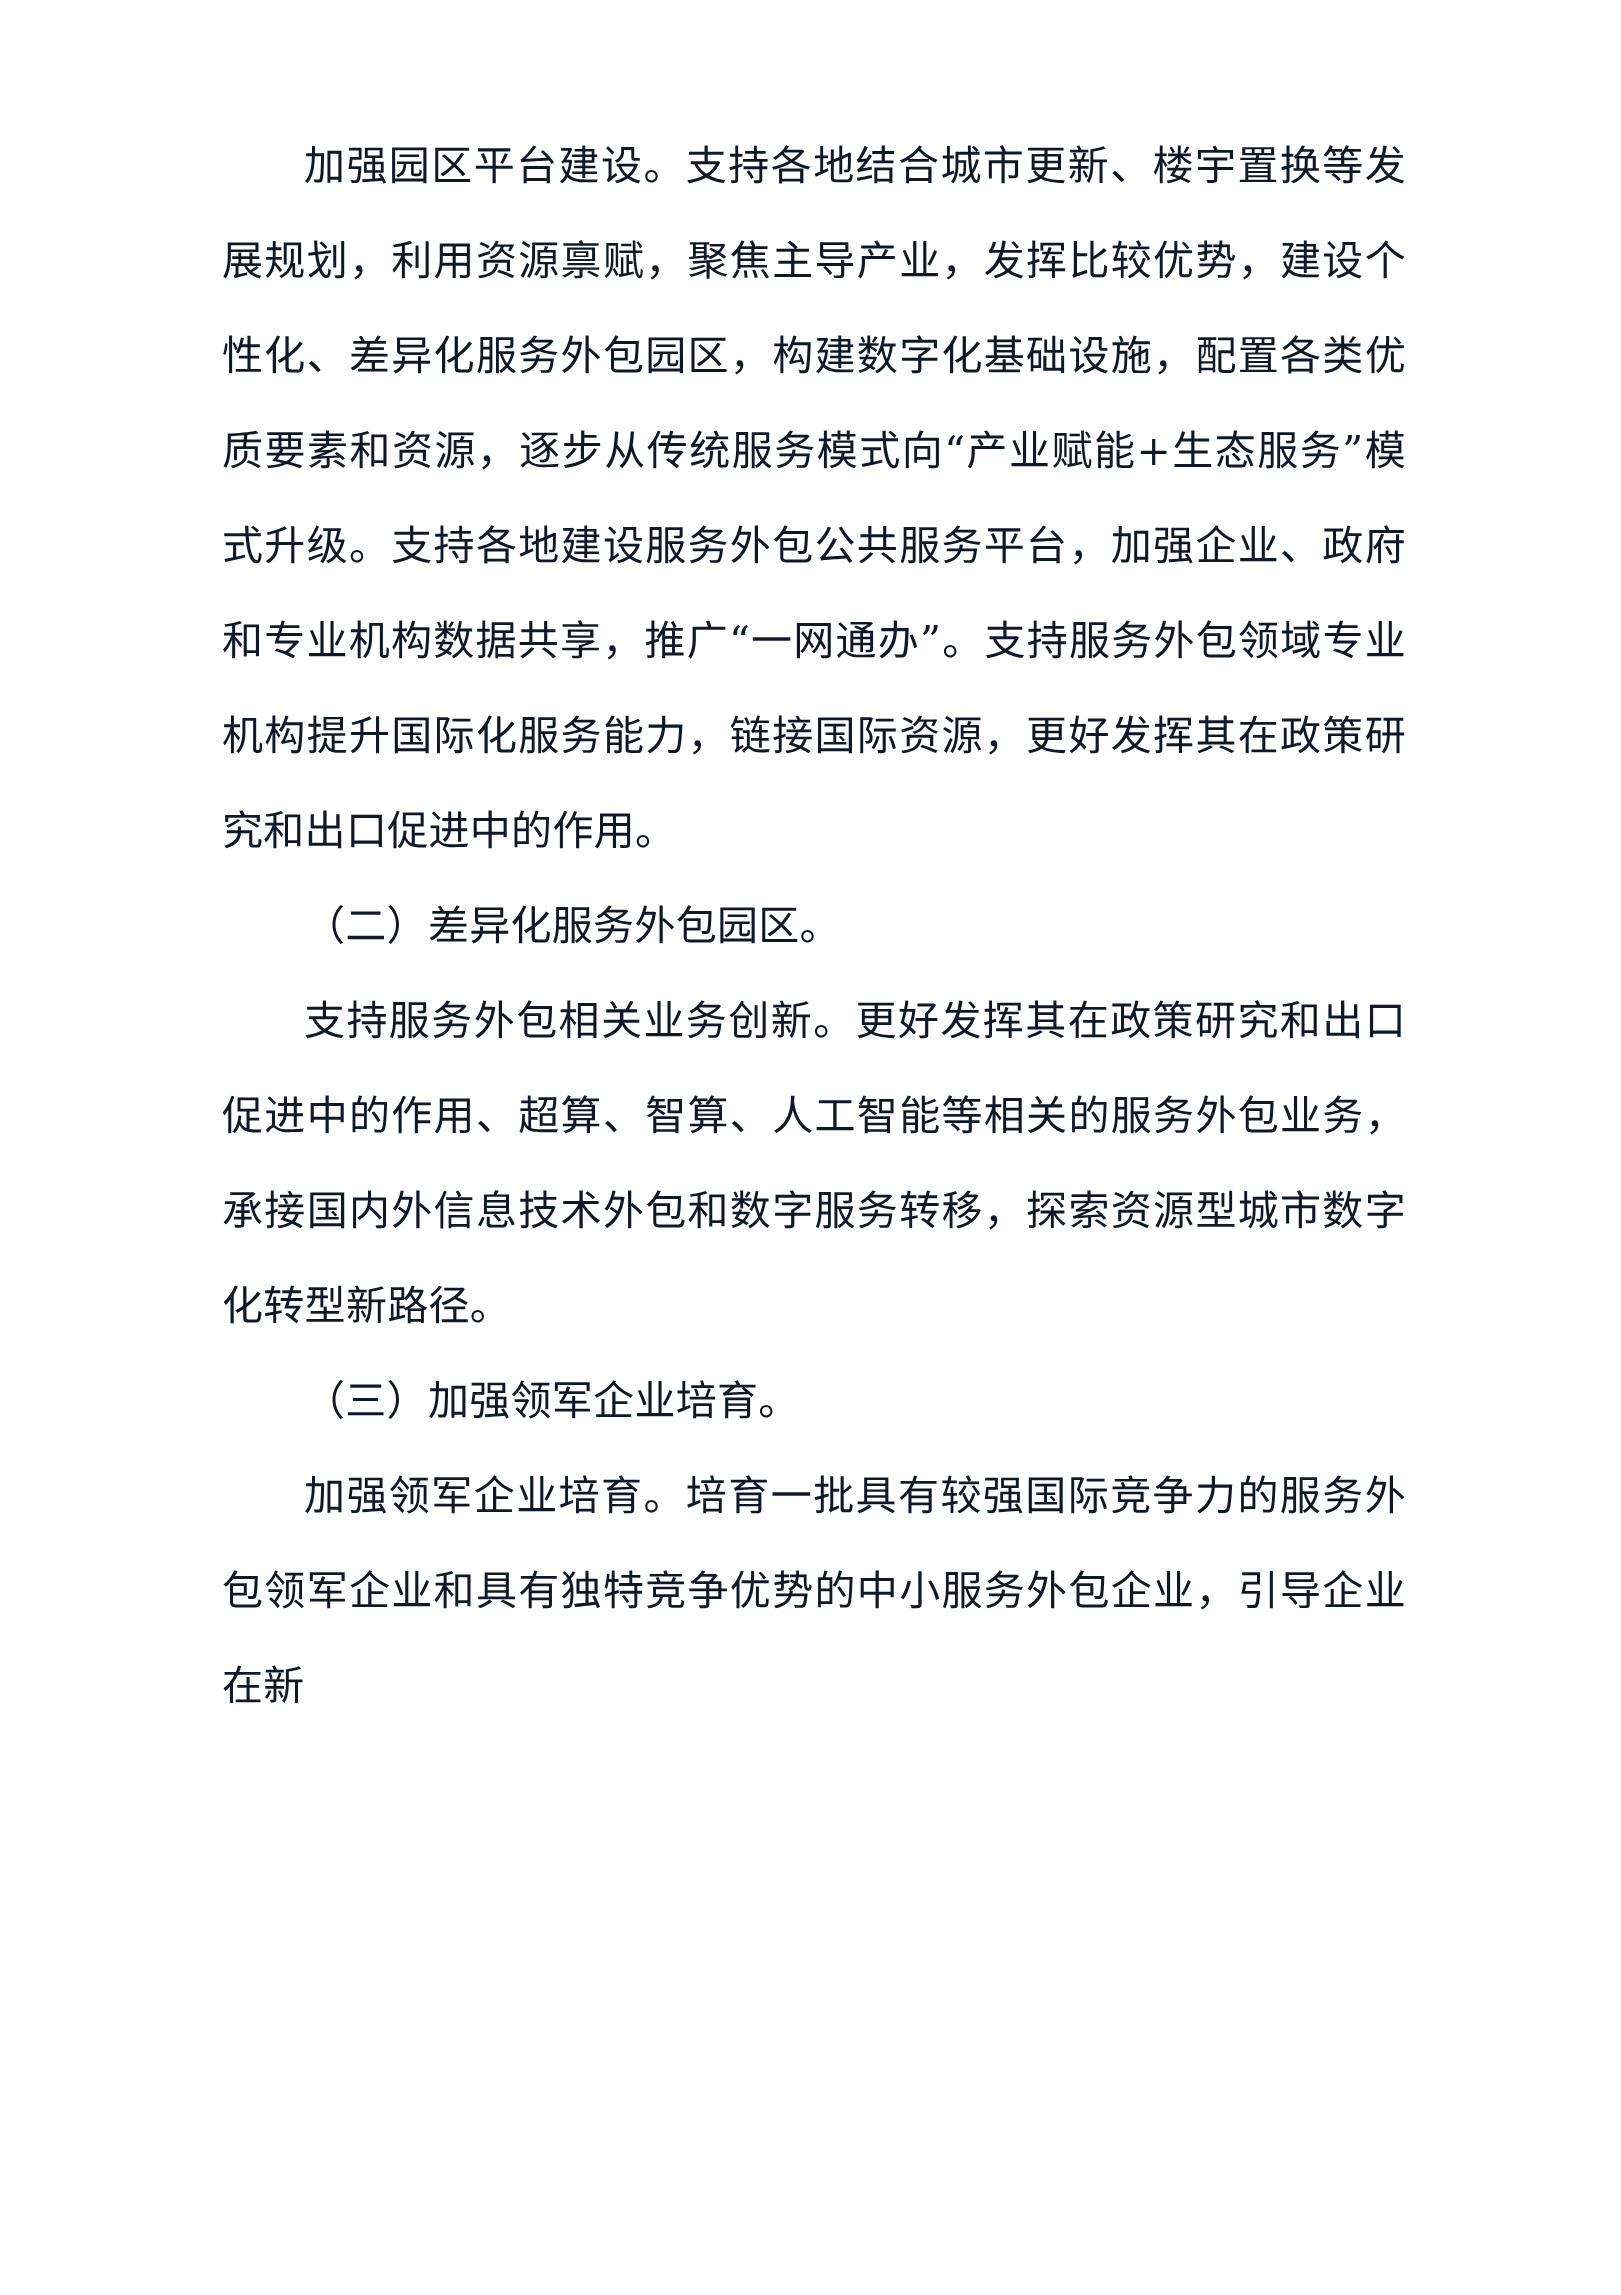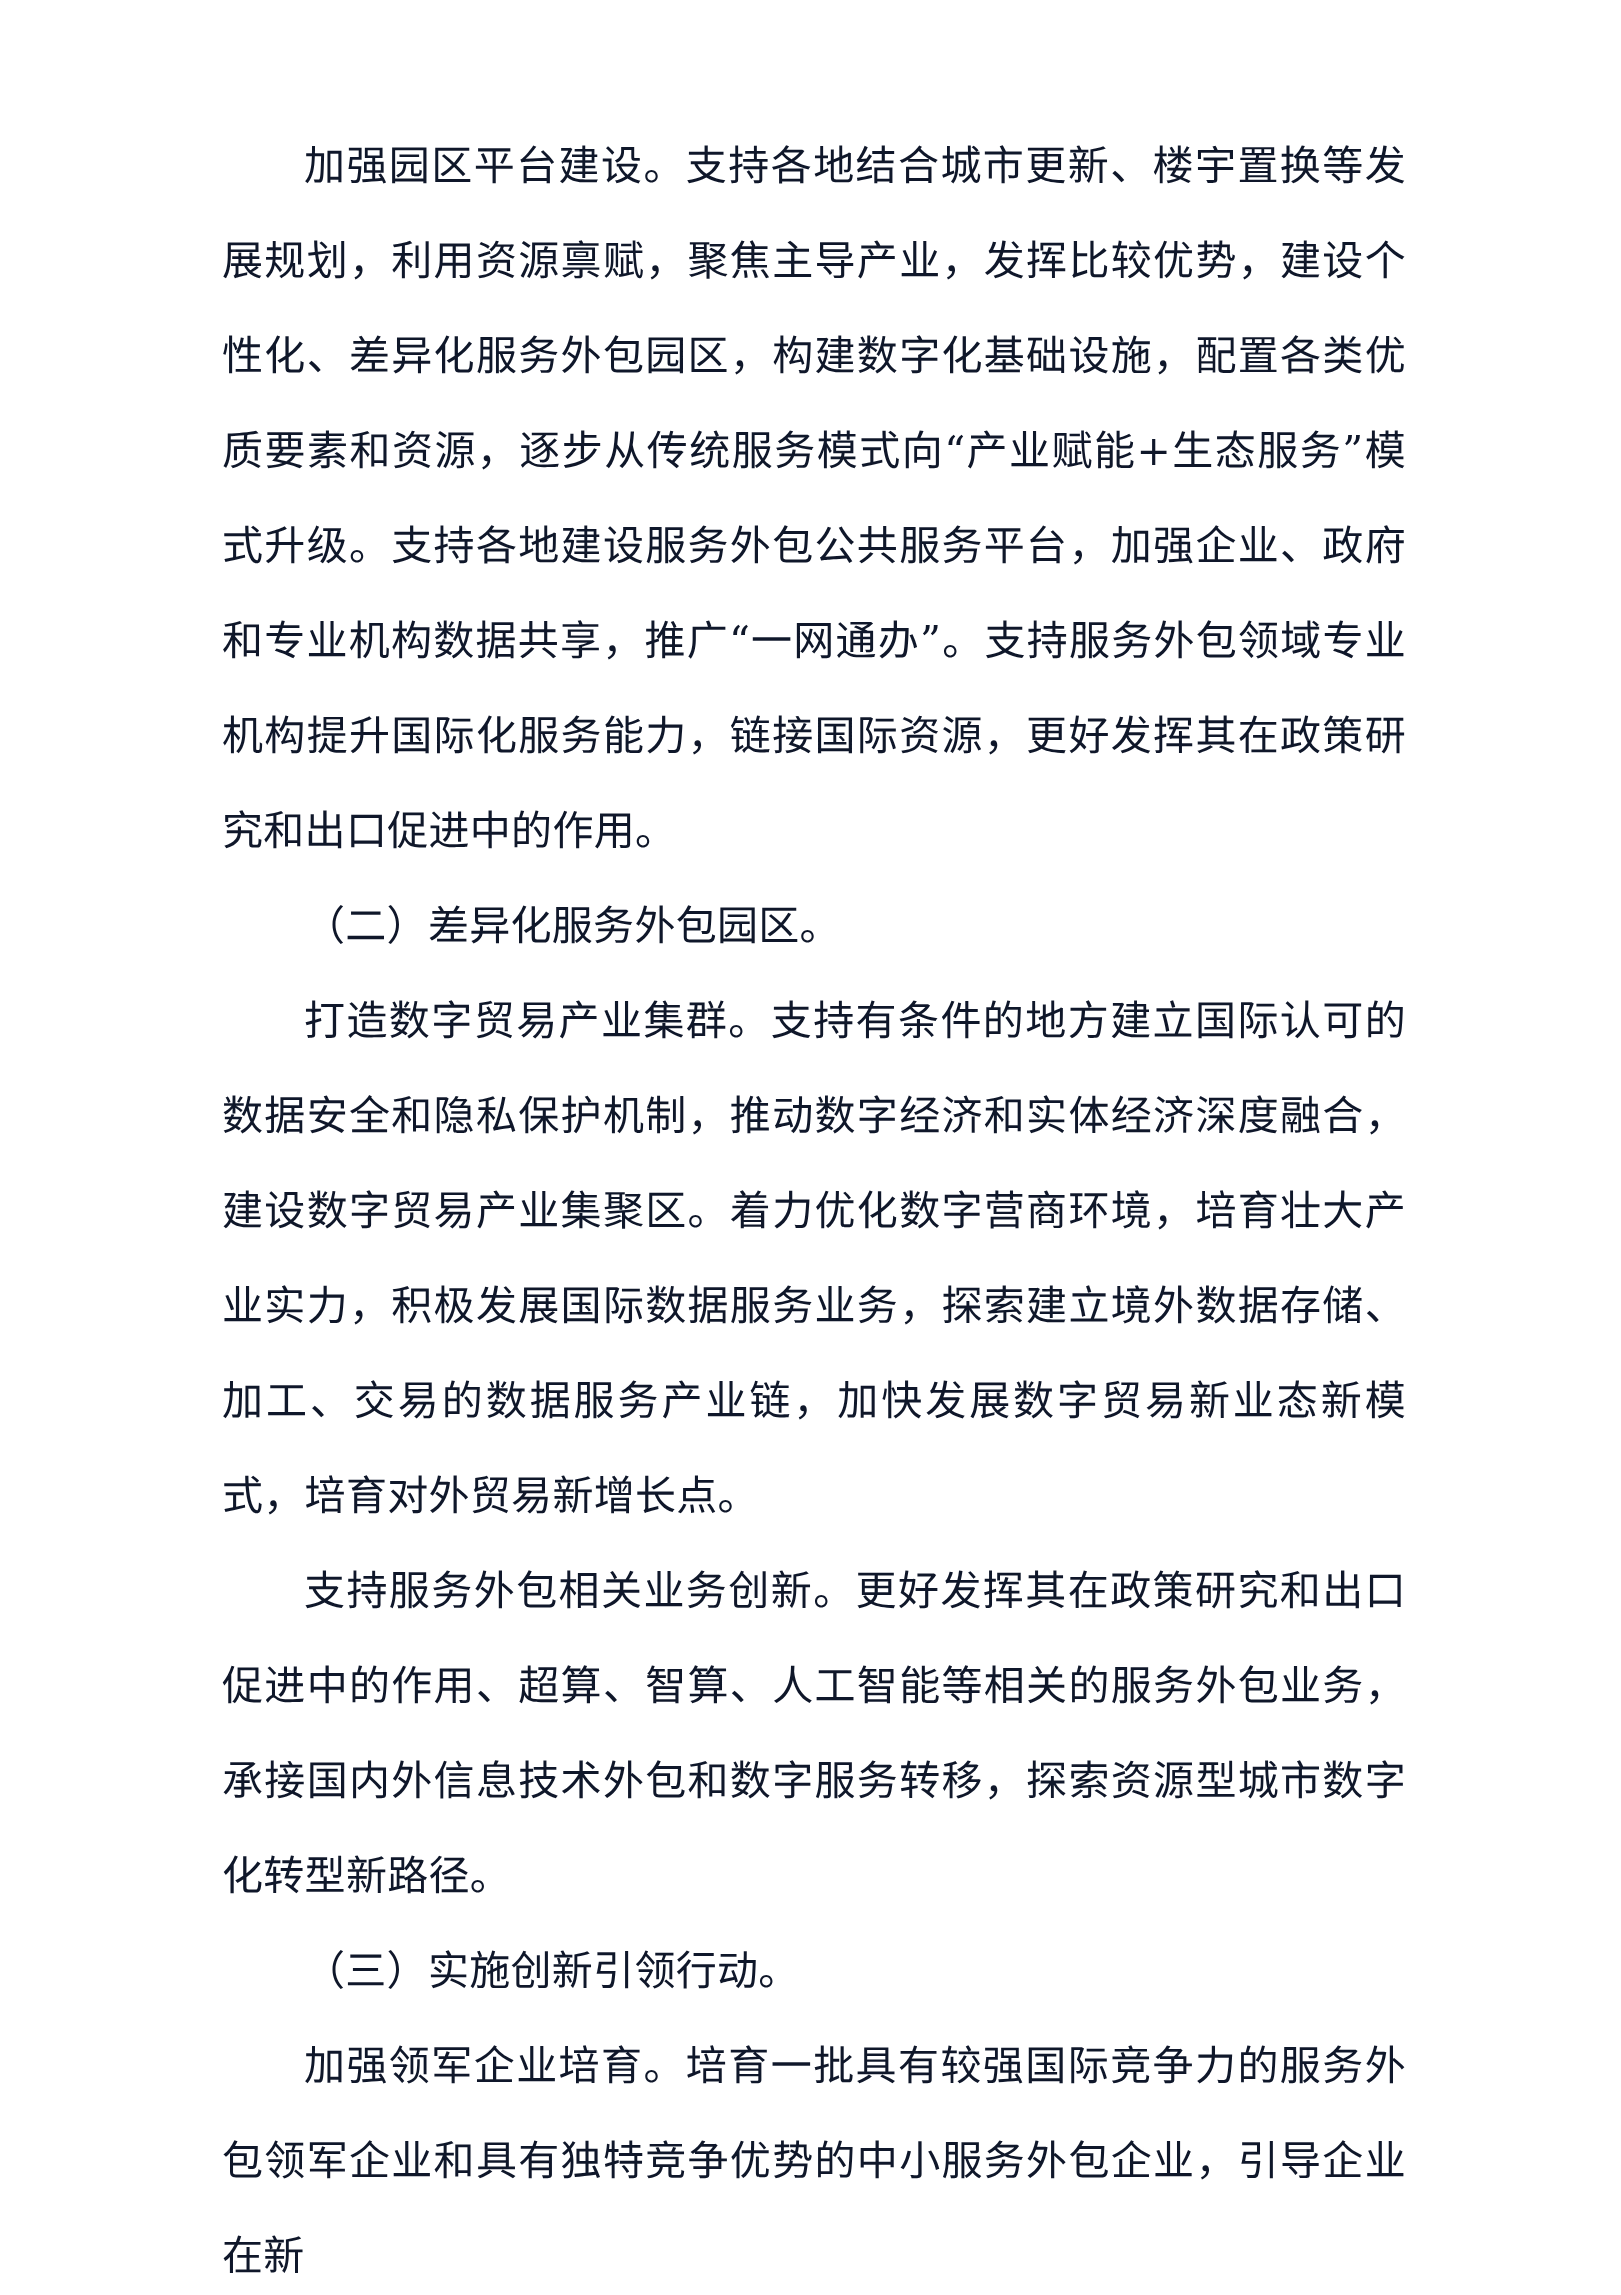--- a/index.html
+++ b/index.html
@@ -40,19 +40,18 @@
   }
 </style>
 </head>
 <body>
 
 <div class="page">
   <div class="text-block">
 
   <p class="body-para">加强园区平台建设。支持各地结合城市更新、楼宇置换等发展规划，利用资源禀赋，聚焦主导产业，发挥比较优势，建设个性化、差异化服务外包园区，构建数字化基础设施，配置各类优质要素和资源，逐步从传统服务模式向“产业赋能+生态服务”模式升级。支持各地建设服务外包公共服务平台，加强企业、政府和专业机构数据共享，推广“一网通办”。支持服务外包领域专业机构提升国际化服务能力，链接国际资源，更好发挥其在政策研究和出口促进中的作用。</p>
       <p class="section-heading">（二）差异化服务外包园区。</p>
-      <p class="body-para">打造数字贸易产业集群。支持有条件的地方建立国际认可的数据安全和隐私保护机制，推动数字经济和实体经济深度融合，建设数字贸易产业集聚区。着力优化数字营商环境，培育壮大产业实力，积极发展国际数据服务业务，探索建立境外数据存储、加工、交易的数据服务产业链，加快发展数字贸易新业态新模式，培育对外贸易新增长点。</p>
       <p class="body-para">支持服务外包相关业务创新。更好发挥其在政策研究和出口促进中的作用、超算、智算、人工智能等相关的服务外包业务，承接国内外信息技术外包和数字服务转移，探索资源型城市数字化转型新路径。</p>
-      <p class="section-heading">（三）实施创新引领行动。</p>
+      <p class="section-heading">（三）加强领军企业培育。</p>
       <p class="body-para">加强领军企业培育。培育一批具有较强国际竞争力的服务外包领军企业和具有独特竞争优势的中小服务外包企业，引导企业在新</p>
     </div>
 </div>
 
 
 </body></html>

